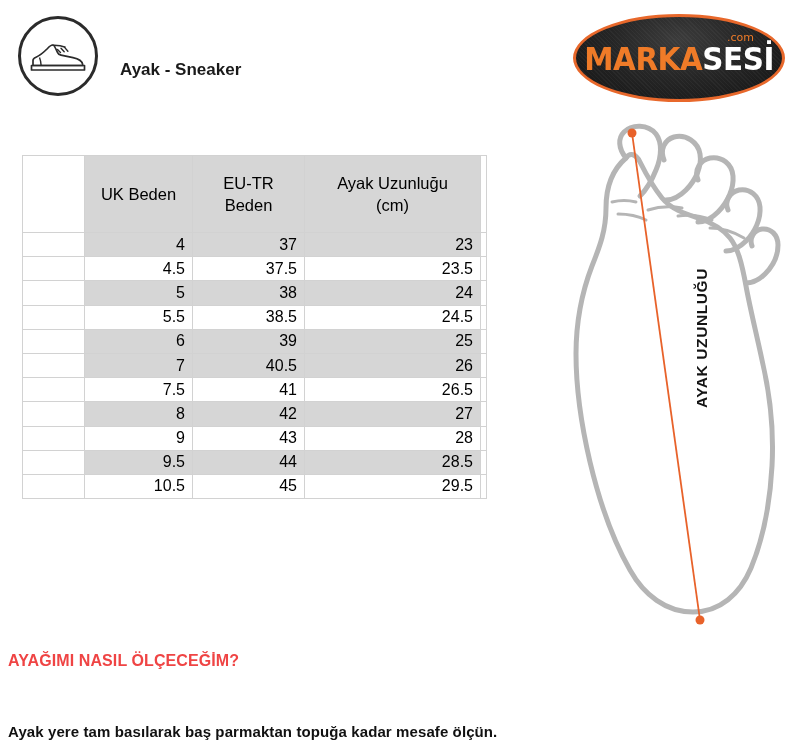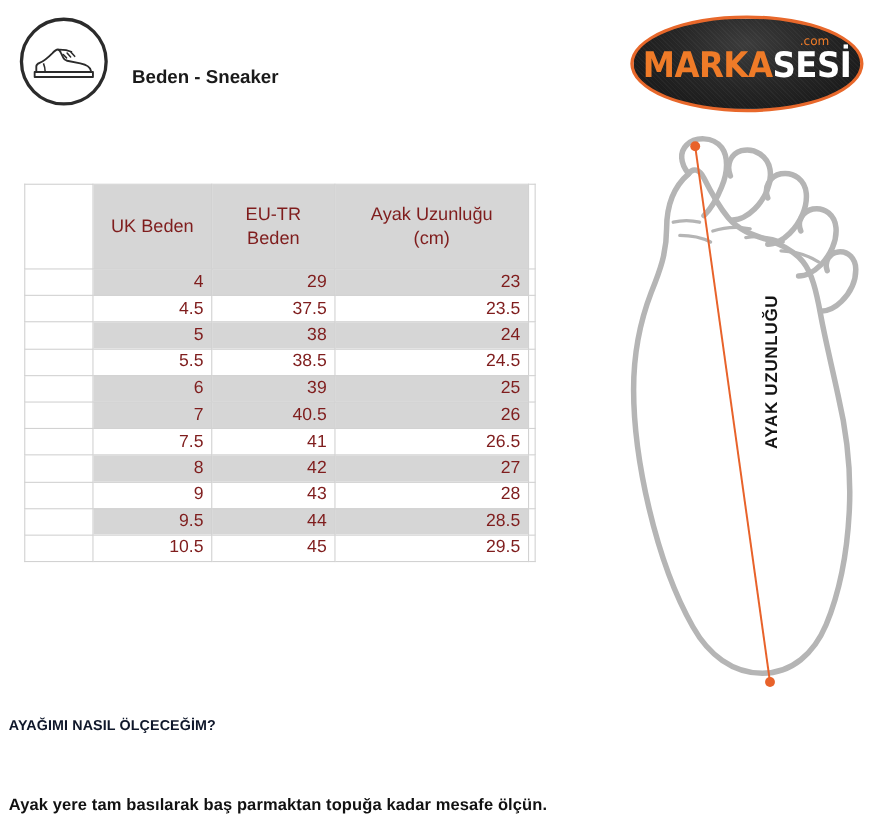--- a/index.html
+++ b/index.html
@@ -90,26 +90,26 @@
     font-family: "DejaVu Sans", sans-serif;
     font-size: 11px;
     font-weight: normal;
     color: #ef7b28;
     letter-spacing: 0px;
   }
 
   
   .size-table {
     position: absolute;
-    left: 22px; top: 167px;
+    left: 22px; top: 155px;
     border-collapse: collapse;
     table-layout: fixed;
     width: 464px;
     font-size: 16px;
-    color: #7f1d1d;
+    color: #000000;
   }
   .size-table col.c-pad   { width: 62px; }
   .size-table col.c-uk    { width: 108px; }
   .size-table col.c-eu    { width: 112px; }
   .size-table col.c-len   { width: 176px; }
   .size-table col.c-tail  { width: 6px; }
 
   .size-table td, .size-table th {
     border: 1px solid #d2d2d2;
     padding: 0;
@@ -162,23 +162,23 @@
     font-weight: bold;
     letter-spacing: 0.6px;
     color: #141414;
     white-space: nowrap;
   }
 
   
   .footer-heading {
     position: absolute;
     left: 8px; top: 652px;
-    font-size: 13px;
-    font-weight: bold;
-    color: #0f172a;
+    font-size: 16px;
+    font-weight: bold;
+    color: #ef4444;
     letter-spacing: 0.1px;
     white-space: nowrap;
   }
   .footer-note {
     position: absolute;
     left: 8px; top: 696px;
     font-size: 15px;
     font-weight: bold;
     color: #111111;
     letter-spacing: 0.1px;
@@ -197,21 +197,21 @@
       <path d="M1.5 27.5 L54.5 27.5 L54.5 32 L1.5 32 Z" stroke="#2b2b2b" stroke-width="1.7" stroke-linejoin="round" fill="none"></path>
       <path d="M9.5 19.6 C10.5 22 11 25 11.1 27.4" stroke="#2b2b2b" stroke-width="1.4" fill="none"></path>
       <path d="M27.5 11.5 L30.5 14.6" stroke="#2b2b2b" stroke-width="1.4" stroke-linecap="round"></path>
       <path d="M31 10.2 L34.2 13.8" stroke="#2b2b2b" stroke-width="1.4" stroke-linecap="round"></path>
       <path d="M34.6 9.4 L37.9 13.2" stroke="#2b2b2b" stroke-width="1.4" stroke-linecap="round"></path>
       <path d="M22.5 7.2 C27 7 31.5 7.6 35.5 9.2" stroke="#2b2b2b" stroke-width="1.5" fill="none"></path>
     </svg>
   </div>
 
 
-  <div class="title-sub">Beden - Sneaker</div>
+  <div class="title-sub">Ayak - Sneaker</div>
 
   <div class="logo">
     <div class="logo-wordmark"><span class="logo-marka">MARKA</span><span class="logo-sesi">SESİ</span></div>
     <div class="logo-dotcom">.com</div>
   </div>
 </div>
 
 <table class="size-table">
   <colgroup>
     <col class="c-pad">
@@ -234,21 +234,21 @@
         <span>Ayak Uzunluğu</span><br>
         <span>(cm)</span>
       </th>
       <th class="tail-head"></th>
     </tr>
   </thead>
   <tbody id="table-body">
       <tr class="alt">
         <td class="pad-cell"></td>
         <td class="data-cell">4</td>
-        <td class="data-cell">29</td>
+        <td class="data-cell">37</td>
         <td class="data-cell">23</td>
         <td class="tail-cell"></td>
       </tr>
       <tr>
         <td class="pad-cell"></td>
         <td class="data-cell">4.5</td>
         <td class="data-cell">37.5</td>
         <td class="data-cell">23.5</td>
         <td class="tail-cell"></td>
       </tr>

